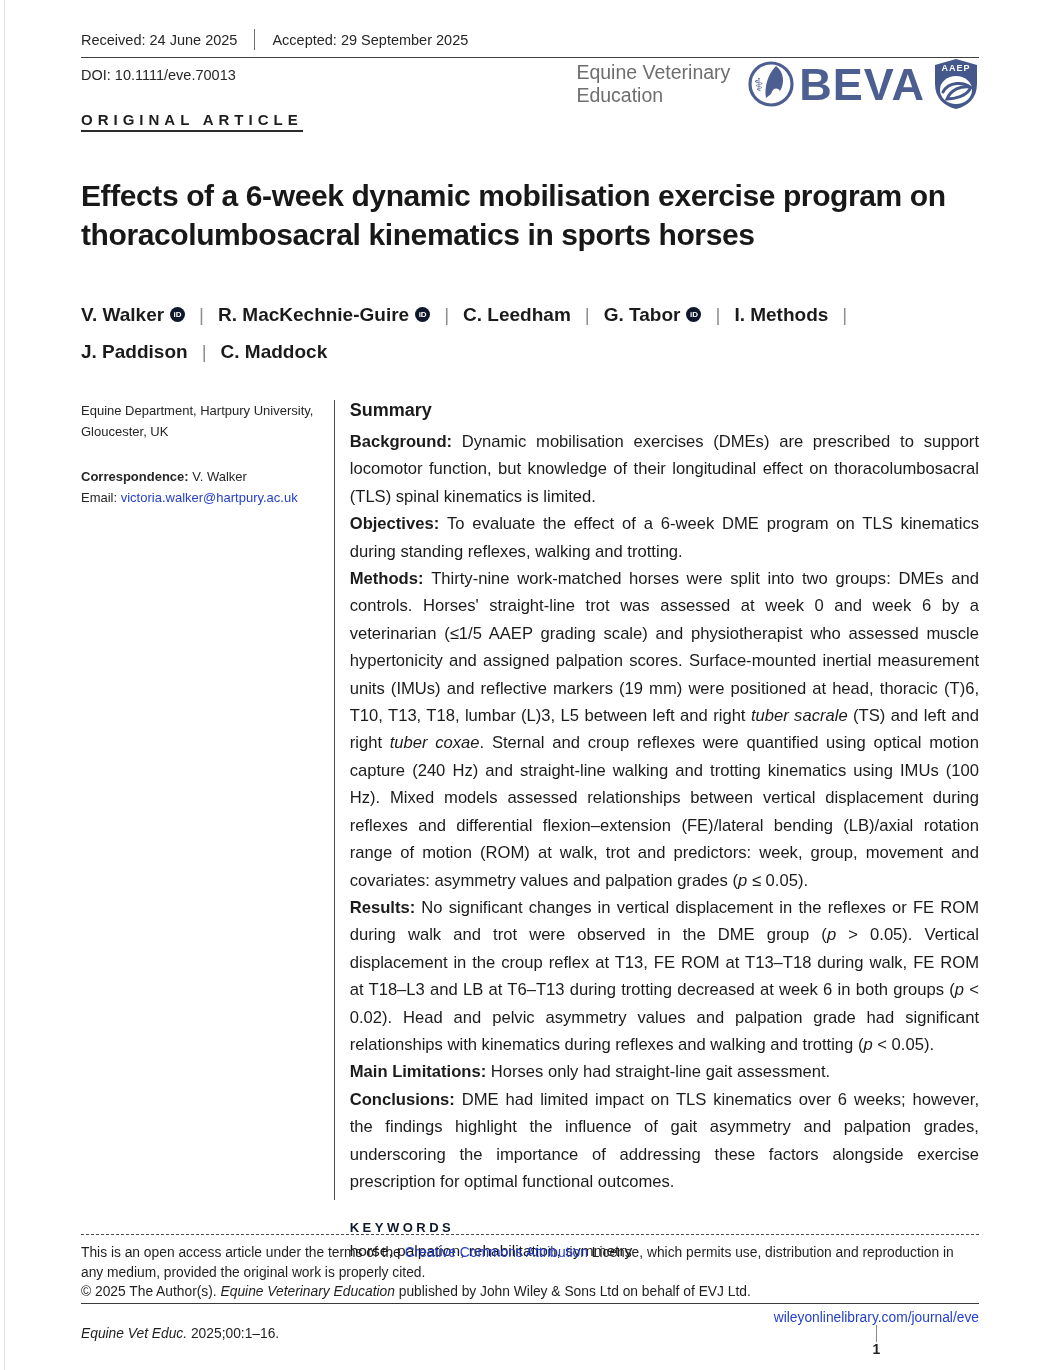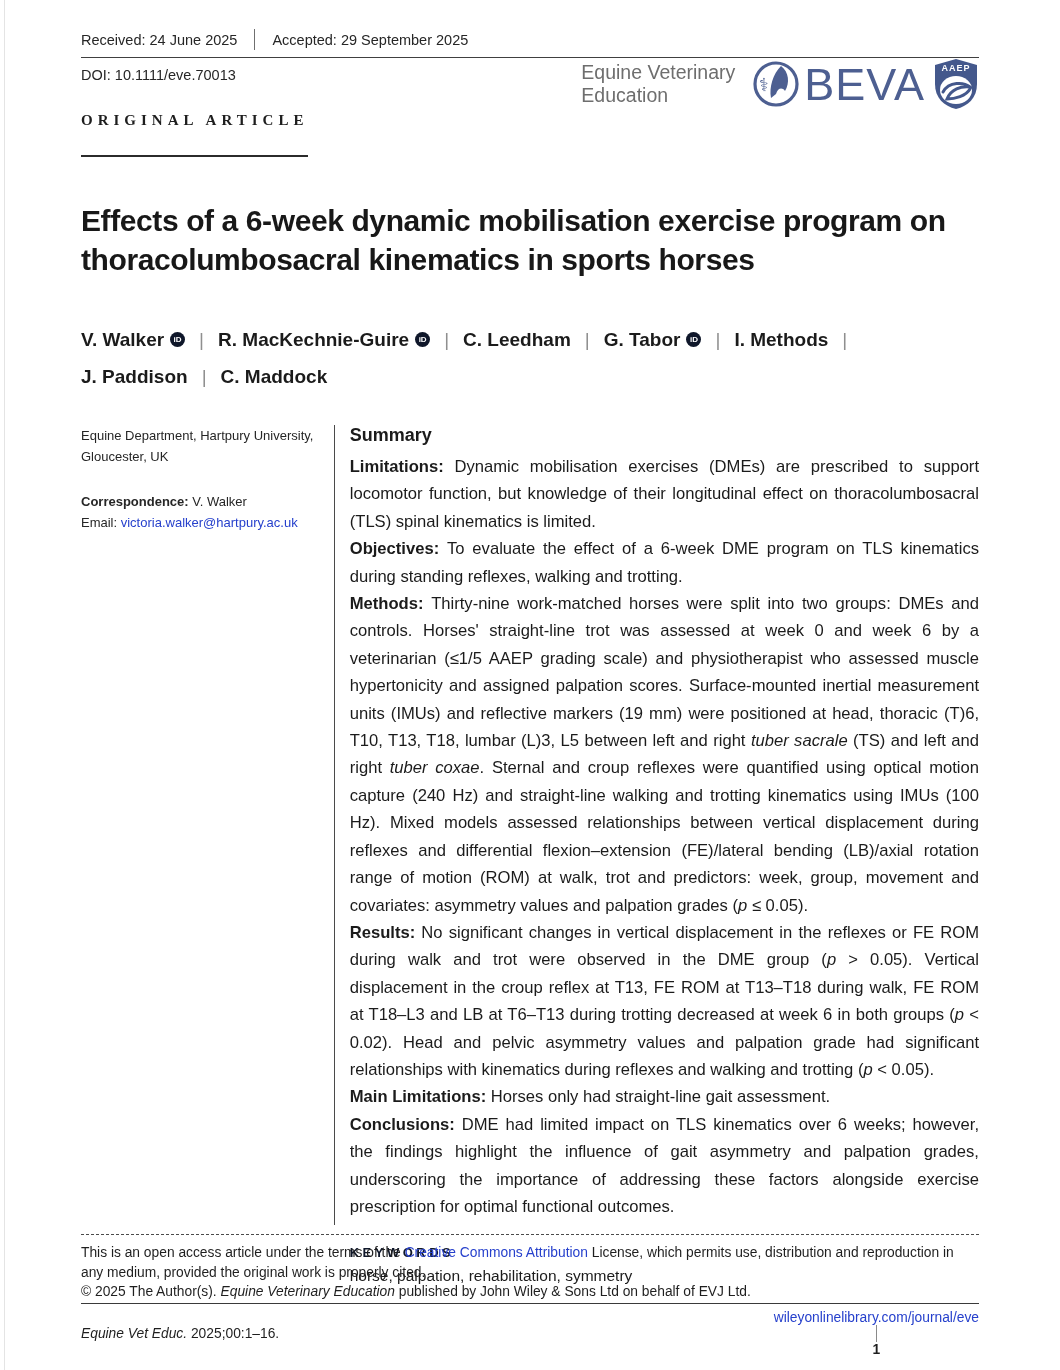--- a/index.html
+++ b/index.html
@@ -13,24 +13,24 @@
 
   
   .received-row { margin-top:29px; display:flex; align-items:center; font-size:14.5px; color:#262626; }
   .vsep { width:1px; height:21px; background:#6f6f6f; margin:0 17px; }
   .header-rule { border:0; border-top:1.6px solid #404040; margin:7px 0 0 0; }
   .doi { margin-top:9px; font-size:14.5px; color:#262626; }
 
   .logo-block { position:absolute; top:58px; right:0; display:flex; align-items:center; }
   .journal-name { font-size:19.5px; line-height:23px; color:#6e6e6e; margin-right:16px; font-weight:400; }
   .beva-emblem svg, .aaep-shield svg { display:block; }
-  .beva-word { font-size:45px; color:#4d5f91; letter-spacing:1px; font-weight:400; margin:0 8px 0 3px; line-height:1; }
+  .beva-word { font-size:45px; color:#4d5f91; letter-spacing:1px; font-weight:700; margin:0 8px 0 3px; line-height:1; }
 
   .article-type { margin-top:28px; font-size:15px; font-weight:700; letter-spacing:5px; color:#1e1e1e; }
-  .article-type span { display:inline-block; border-bottom:2.5px solid #2b2b2b; padding-bottom:26px;font-family:Liberation Serif, serif; }
+  .article-type span { display:inline-block; border-bottom:2.5px solid #2b2b2b; padding-bottom:2px; }
 
   .title { margin:44px 0 0 0; font-size:30px; line-height:39px; font-weight:700; letter-spacing:-0.4px; color:#181818; }
 
   .authors { margin-top:42px; max-width:848px; font-size:19px; font-weight:700; line-height:37px;
              display:flex; flex-wrap:wrap; align-items:center; color:#1b1b1b; }
   .author { white-space:nowrap; display:inline-flex; align-items:center; }
   .asep { color:#8f8f8f; font-weight:400; margin:0 14px; }
   .orcid { display:inline-flex; justify-content:center; align-items:center; width:15px; height:15px;
            border-radius:50%; background:#0f172a; color:#fff; font-size:8px; font-weight:700;
            margin-left:6px; line-height:1; }
@@ -131,21 +131,21 @@
           <b>Correspondence:</b><span> V. Walker</span>
         </p>
         <p>
           <span>Email: </span><a href="#" class="link">victoria.walker@hartpury.ac.uk</a>
         </p>
       </div>
       <div class="vdivider"></div>
       <div class="summary-col">
         <h2>Summary</h2>
         <div>
-            <p><b>Limitations: </b><span>Dynamic mobilisation exercises (DMEs) are prescribed to support locomotor function, but knowledge of their longitudinal effect on thoracolumbosacral (TLS) spinal kinematics is limited.</span></p>
+            <p><b>Background: </b><span>Dynamic mobilisation exercises (DMEs) are prescribed to support locomotor function, but knowledge of their longitudinal effect on thoracolumbosacral (TLS) spinal kinematics is limited.</span></p>
             <p><b>Objectives: </b><span>To evaluate the effect of a 6-week DME program on TLS kinematics during standing reflexes, walking and trotting.</span></p>
             <p><b>Methods: </b><span>Thirty-nine work-matched horses were split into two groups: DMEs and controls. Horses' straight-line trot was assessed at week 0 and week 6 by a veterinarian (≤1/5 AAEP grading scale) and physiotherapist who assessed muscle hypertonicity and assigned palpation scores. Surface-mounted inertial measurement units (IMUs) and reflective markers (19 mm) were positioned at head, thoracic (T)6, T10, T13, T18, lumbar (L)3, L5 between left and right </span><i>tuber sacrale</i><span> (TS) and left and right </span><i>tuber coxae</i><span>. Sternal and croup reflexes were quantified using optical motion capture (240 Hz) and straight-line walking and trotting kinematics using IMUs (100 Hz). Mixed models assessed relationships between vertical displacement during reflexes and differential flexion–extension (FE)/lateral bending (LB)/axial rotation range of motion (ROM) at walk, trot and predictors: week, group, movement and covariates: asymmetry values and palpation grades (</span><i>p</i><span> ≤ 0.05).</span></p>
             <p><b>Results: </b><span>No significant changes in vertical displacement in the reflexes or FE ROM during walk and trot were observed in the DME group (</span><i>p</i><span> &gt; 0.05). Vertical displacement in the croup reflex at T13, FE ROM at T13–T18 during walk, FE ROM at T18–L3 and LB at T6–T13 during trotting decreased at week 6 in both groups (</span><i>p</i><span> &lt; 0.02). Head and pelvic asymmetry values and palpation grade had significant relationships with kinematics during reflexes and walking and trotting (</span><i>p</i><span> &lt; 0.05).</span></p>
             <p><b>Main Limitations: </b><span>Horses only had straight-line gait assessment.</span></p>
             <p><b>Conclusions: </b><span>DME had limited impact on TLS kinematics over 6 weeks; however, the findings highlight the influence of gait asymmetry and palpation grades, underscoring the importance of addressing these factors alongside exercise prescription for optimal functional outcomes.</span></p>
           </div>
         <div class="kw">
           <div class="kw-head">KEYWORDS</div>
           <div class="kw-list">horse, palpation, rehabilitation, symmetry</div>
         </div>

